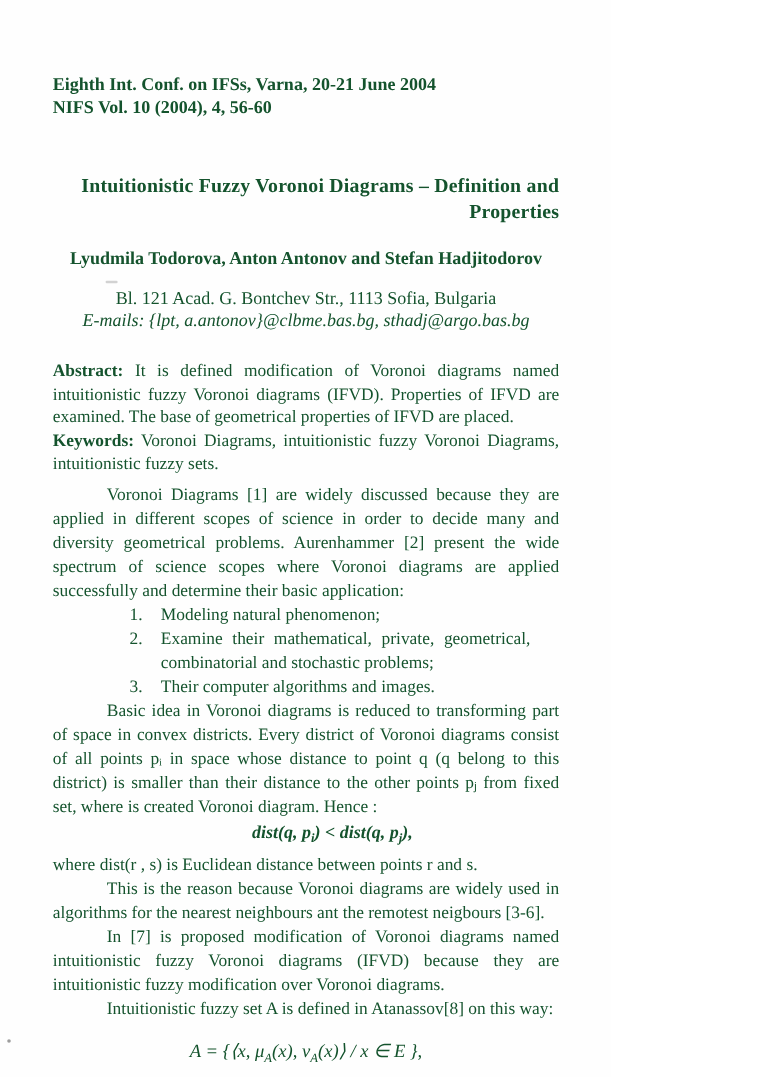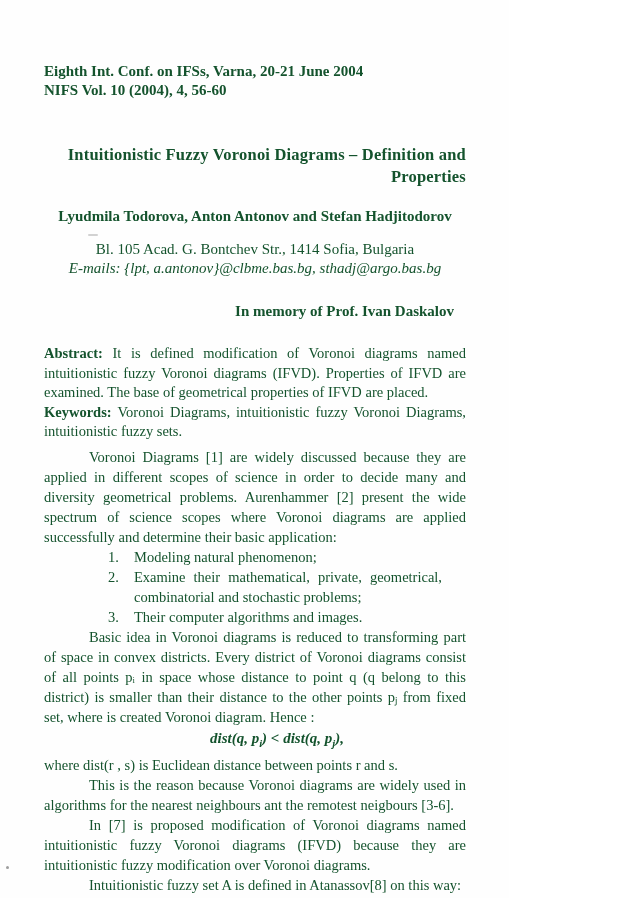--- a/index.html
+++ b/index.html
@@ -45,25 +45,24 @@
     <div class="hdr">
       <div>Eighth Int. Conf. on IFSs, Varna, 20-21 June 2004</div>
       <div>NIFS Vol. 10 (2004), 4, 56-60</div>
     </div>
 
     <div class="title">Intuitionistic Fuzzy Voronoi Diagrams – Definition and Properties</div>
 
     <div class="authors">Lyudmila Todorova, Anton Antonov and Stefan Hadjitodorov</div>
 
     <div class="affil">
-      <div>Bl. 105 Acad. G. Bontchev Str., 1414 Sofia, Bulgaria</div>
+      <div>Bl. 121 Acad. G. Bontchev Str., 1113 Sofia, Bulgaria</div>
       <div class="em">E-mails: {lpt, a.antonov}@clbme.bas.bg, sthadj@argo.bas.bg</div>
     </div>
 
-    <div class="dedication">In memory of Prof. Ivan Daskalov</div>
 
     <div class="abstract">
       <p><span class="lbl">Abstract:</span><span> It is defined modification of Voronoi diagrams named intuitionistic fuzzy Voronoi diagrams (IFVD). Properties of  IFVD are examined. The base of geometrical properties  of IFVD are placed.</span></p>
       <p><span class="lbl">Keywords:</span><span> Voronoi Diagrams, intuitionistic fuzzy Voronoi Diagrams,  intuitionistic fuzzy sets.</span></p>
     </div>
 
     <div class="bodytxt">
       <p class="indent" style="margin-top:5px;">Voronoi Diagrams [1] are widely discussed because they are applied in different scopes of science in order to decide many and diversity geometrical problems. Aurenhammer [2] present the wide spectrum of science scopes where Voronoi diagrams are applied successfully and determine their basic application:</p>
 
       <div class="plist">

